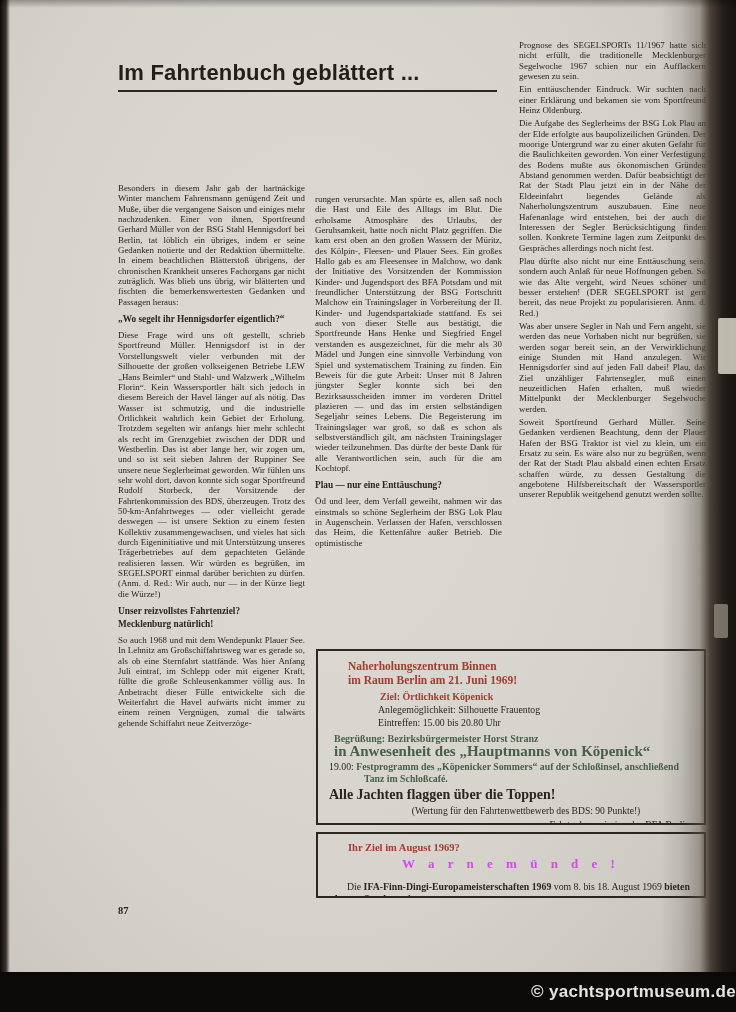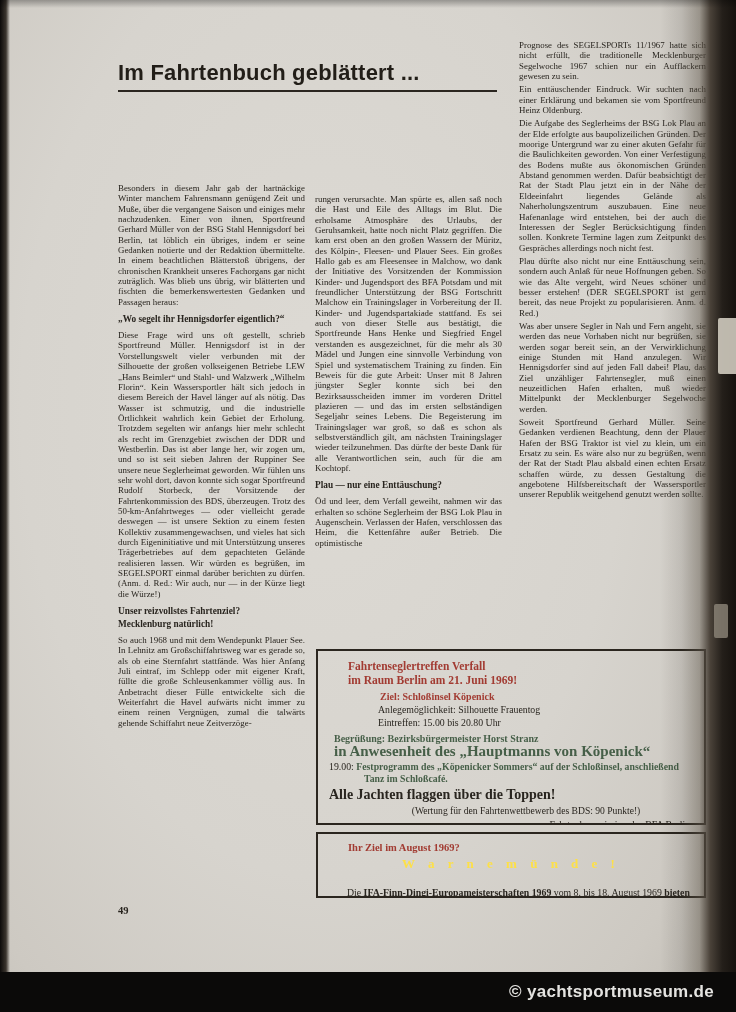--- a/index.html
+++ b/index.html
@@ -13,21 +13,21 @@
          background:linear-gradient(to bottom,rgba(0,0,0,.30),rgba(0,0,0,0));}
   .right-band{position:absolute;left:660px;top:0;width:76px;height:1012px;
          background:linear-gradient(to right,rgba(25,20,15,0) 0%,rgba(25,20,15,.10) 28%,
            rgba(90,82,70,.45) 52%,#4a4239 66%,#241f1a 82%,#16120e 100%);}
   .notch-a{position:absolute;left:718px;top:318px;width:18px;height:56px;background:#ccc7bb;
          border-radius:2px 0 0 2px;opacity:.92;}
   .notch-b{position:absolute;left:714px;top:604px;width:14px;height:34px;background:#8d8679;
          border-radius:2px;opacity:.8;}
   .bottom-bar{position:absolute;left:0;top:972px;width:736px;height:40px;background:#0b0a09;
          color:#e4e3e0;font-family:"Liberation Sans",sans-serif;font-size:17px;font-weight:600;
-         line-height:40px;text-align:right;box-sizing:border-box;padding-right:22px;letter-spacing:.3px;}
+         line-height:40px;text-align:right;box-sizing:border-box;letter-spacing:.3px;}
 
   .title{position:absolute;left:118px;top:44px;width:420px;
          font-family:"Liberation Sans",sans-serif;font-weight:700;font-size:22px;line-height:28px;
          color:#221e18;letter-spacing:.2px;}
   .title-rule{position:absolute;left:118px;top:90px;width:379px;height:2px;background:#2b2620;}
 
   .col{position:absolute;width:187px;color:#29251f;font-size:8.9px;line-height:10.35px;}
   .col p{margin:0 0 3px;text-align:justify;text-align-last:left;}
   .col h3{font-size:9.3px;line-height:11px;font-weight:700;margin:7px 0 5px;}
   .col h3.tight{margin:7px 0 0;}
@@ -46,22 +46,22 @@
   .b1-plain{margin:0 0 0 60px;font-size:9.8px;line-height:13px;}
   .b1-beg{margin:4px 0 0 16px;font-weight:700;font-size:10px;line-height:12px;color:#465f48;}
   .b1-beg2{margin:0 0 0 16px;font-weight:700;font-size:15px;line-height:12px;color:#465f48;}
   .b1-prog{margin:4px 10px 0 11px;padding-left:35px;text-indent:-35px;font-size:9.8px;line-height:11.6px;}
   .b1-prog .time{font-weight:400;color:#29251f;}
   .b1-prog .txt{font-weight:700;color:#465f48;}
   .b1-flag{margin:5px 0 0 11px;font-weight:700;font-size:14px;line-height:12px;}
   .b1-wert{margin:4px 10px 0 40px;text-align:center;font-size:9.6px;line-height:12px;}
   .b1-sig{margin:2px 14px 0 0;text-align:right;font-size:9.8px;line-height:12px;}
   .b2-frage{margin:8px 0 0 30px;font-weight:700;font-size:10.5px;line-height:12px;color:#a23b32;}
-  .b2-ziel{margin:3px 0 16px;text-align:center;font-weight:700;font-size:13px;line-height:14px;
-           letter-spacing:5px;color:#fde047;}
+  .b2-ziel{margin:3px 0 10px;text-align:center;font-weight:700;font-size:13px;line-height:14px;
+           letter-spacing:5px;color:#d946ef;}
   .b2-text{margin:3px 14px 0 17px;text-indent:12px;font-size:9.8px;line-height:11.5px;}
   .b2-text .b{font-weight:700;}
 
   .page-number{position:absolute;left:118px;top:905px;font-size:10.5px;font-weight:600;color:#29251f;}
 </style>
 </head>
 <body>
 
 <div class="photo">
   <div class="paper"></div>
@@ -74,53 +74,53 @@
     <h3>„Wo segelt ihr Hennigsdorfer eigentlich?“</h3>
     <p>Diese Frage wird uns oft gestellt, schrieb Sportfreund Müller. Hennigsdorf ist in der Vorstellungswelt vieler verbunden mit der Silhouette der großen volkseigenen Betriebe LEW „Hans Beimler“ und Stahl- und Walzwerk „Wilhelm Florin“. Kein Wassersportler hält sich jedoch in diesem Bereich der Havel länger auf als nötig. Das Wasser ist schmutzig, und die industrielle Örtlichkeit wahrlich kein Gebiet der Erholung. Trotzdem segelten wir anfangs hier mehr schlecht als recht im Grenzgebiet zwischen der DDR und Westberlin. Das ist aber lange her, wir zogen um, und so ist seit sieben Jahren der Ruppiner See unsere neue Seglerheimat geworden. Wir fühlen uns sehr wohl dort, davon konnte sich sogar Sportfreund Rudolf Storbeck, der Vorsitzende der Fahrtenkommission des BDS, überzeugen. Trotz des 50-km-Anfahrtweges — oder vielleicht gerade deswegen — ist unsere Sektion zu einem festen Kollektiv zusammengewachsen, und vieles hat sich durch Eigeninitiative und mit Unterstützung unseres Trägerbetriebes auf dem gepachteten Gelände realisieren lassen. Wir würden es begrüßen, im SEGELSPORT einmal darüber berichten zu dürfen. (Anm. d. Red.: Wir auch, nur — in der Kürze liegt die Würze!)</p>
     <h3 class="tight">Unser reizvollstes Fahrtenziel?</h3>
     <h3 class="tight2">Mecklenburg natürlich!</h3>
     <p>So auch 1968 und mit dem Wendepunkt Plauer See. In Lehnitz am Großschiffahrtsweg war es gerade so, als ob eine Sternfahrt stattfände. Was hier Anfang Juli eintraf, im Schlepp oder mit eigener Kraft, füllte die große Schleusenkammer völlig aus. In Anbetracht dieser Fülle entwickelte sich die Weiterfahrt die Havel aufwärts nicht immer zu einem reinen Vergnügen, zumal die talwärts gehende Schiffahrt neue Zeitverzöge-</p>
   </div>
 
   <div class="col col2">
     <p>rungen verursachte. Man spürte es, allen saß noch die Hast und Eile des Alltags im Blut. Die erholsame Atmosphäre des Urlaubs, der Geruhsamkeit, hatte noch nicht Platz gegriffen. Die kam erst oben an den großen Wassern der Müritz, des Kölpin-, Fleesen- und Plauer Sees. Ein großes Hallo gab es am Fleesensee in Malchow, wo dank der Initiative des Vorsitzenden der Kommission Kinder- und Jugendsport des BFA Potsdam und mit freundlicher Unterstützung der BSG Fortschritt Malchow ein Trainingslager in Vorbereitung der II. Kinder- und Jugendspartakiade stattfand. Es sei auch von dieser Stelle aus bestätigt, die Sportfreunde Hans Henke und Siegfried Engel verstanden es ausgezeichnet, für die mehr als 30 Mädel und Jungen eine sinnvolle Verbindung von Spiel und systematischem Training zu finden. Ein Beweis für die gute Arbeit: Unser mit 8 Jahren jüngster Segler konnte sich bei den Bezirksausscheiden immer im vorderen Drittel plazieren — und das im ersten selbständigen Segeljahr seines Lebens. Die Begeisterung im Trainingslager war groß, so daß es schon als selbstverständlich gilt, am nächsten Trainingslager wieder teilzunehmen. Das dürfte der beste Dank für alle Verantwortlichen sein, auch für die am Kochtopf.</p>
     <h3>Plau — nur eine Enttäuschung?</h3>
-    <p>Öd und leer, dem Verfall geweiht, nahmen wir das erhalten so schöne Seglerheim der BSG Lok Plau in Augenschein. Verlassen der Hafen, verschlossen das Heim, die Kettenfähre außer Betrieb. Die optimistische</p>
+    <p>Öd und leer, dem Verfall geweiht, nahmen wir das einstmals so schöne Seglerheim der BSG Lok Plau in Augenschein. Verlassen der Hafen, verschlossen das Heim, die Kettenfähre außer Betrieb. Die optimistische</p>
   </div>
 
   <div class="col col3">
     <p>Prognose des SEGELSPORTs 11/1967 hatte sich nicht erfüllt, die traditionelle Mecklenburger Segelwoche 1967 schien nur ein Aufflackern gewesen zu sein.</p>
     <p>Ein enttäuschender Eindruck. Wir suchten nach einer Erklärung und bekamen sie vom Sportfreund Heinz Oldenburg.</p>
     <p>Die Aufgabe des Seglerheims der BSG Lok Plau an der Elde erfolgte aus baupolizeilichen Gründen. Der moorige Untergrund war zu einer akuten Gefahr für die Baulichkeiten geworden. Von einer Verfestigung des Bodens mußte aus ökonomischen Gründen Abstand genommen werden. Dafür beabsichtigt der Rat der Stadt Plau jetzt ein in der Nähe der Eldeeinfahrt liegendes Gelände als Naherholungszentrum auszubauen. Eine neue Hafenanlage wird entstehen, bei der auch die Interessen der Segler Berücksichtigung finden sollen. Konkrete Termine lagen zum Zeitpunkt des Gespräches allerdings noch nicht fest.</p>
     <p>Plau dürfte also nicht nur eine Enttäuschung sein, sondern auch Anlaß für neue Hoffnungen geben. So wie das Alte vergeht, wird Neues schöner und besser erstehen! (DER SEGELSPORT ist gern bereit, das neue Projekt zu popularisieren. Anm. d. Red.)</p>
     <p>Was aber unsere Segler in Nah und Fern angeht, sie werden das neue Vorhaben nicht nur begrüßen, sie werden sogar bereit sein, an der Verwirklichung einige Stunden mit Hand anzulegen. Wir Hennigsdorfer sind auf jeden Fall dabei! Plau, das Ziel unzähliger Fahrtensegler, muß einen neuzeitlichen Hafen erhalten, muß wieder Mittelpunkt der Mecklenburger Segelwoche werden.</p>
     <p>Soweit Sportfreund Gerhard Müller. Seine Gedanken verdienen Beachtung, denn der Plauer Hafen der BSG Traktor ist viel zu klein, um ein Ersatz zu sein. Es wäre also nur zu begrüßen, wenn der Rat der Stadt Plau alsbald einen echten Ersatz schaffen würde, zu dessen Gestaltung die angebotene Hilfsbereitschaft der Wassersportler unserer Republik weitgehend genutzt werden sollte.</p>
   </div>
 
   <div class="box box1">
-    <div class="b1-t1">Fahrtenseglertreffen Verfall</div>
+    <div class="b1-t1">Naherholungszentrum Binnen</div>
     <div class="b1-t2">im Raum Berlin am 21. Juni 1969!</div>
-    <div class="b1-ziel">Ziel: Schloßinsel Köpenick</div>
+    <div class="b1-ziel">Ziel: Örtlichkeit Köpenick</div>
     <div class="b1-plain">Anlegemöglichkeit: Silhouette Frauentog</div>
     <div class="b1-plain">Eintreffen: 15.00 bis 20.80 Uhr</div>
     <div class="b1-beg">Begrüßung: Bezirksbürgermeister Horst Stranz</div>
     <div class="b1-beg2">in Anwesenheit des „Hauptmanns von Köpenick“</div>
     <div class="b1-prog"><span class="time">19.00: </span><span class="txt">Festprogramm des „Köpenicker Sommers“ auf der Schloßinsel, anschließend Tanz im Schloßcafé.</span></div>
     <div class="b1-flag">Alle Jachten flaggen über die Toppen!</div>
     <div class="b1-wert">(Wertung für den Fahrtenwettbewerb des BDS: 90 Punkte!)</div>
     <div class="b1-sig">Fahrtenkommission des BFA Berlin</div>
   </div>
 
   <div class="box box2">
     <div class="b2-frage">Ihr Ziel im August 1969?</div>
     <div class="b2-ziel">W a r n e m ü n d e !</div>
     <div class="b2-text"><span>Die </span><span class="b">IFA-Finn-Dingi-Europameisterschaften 1969</span><span> vom 8. bis 18. August 1969 </span><span class="b">bieten besten Segelsport!</span></div>
   </div>
 
-  <div class="page-number">49</div>
+  <div class="page-number">87</div>
 
   <div class="left-edge"></div>
   <div class="right-band"></div>
   <div class="notch-a"></div>
   <div class="notch-b"></div>
   <div class="top-shadow"></div>
 
   <div class="bottom-bar">
     <span>© yachtsportmuseum.de</span>
   </div>

